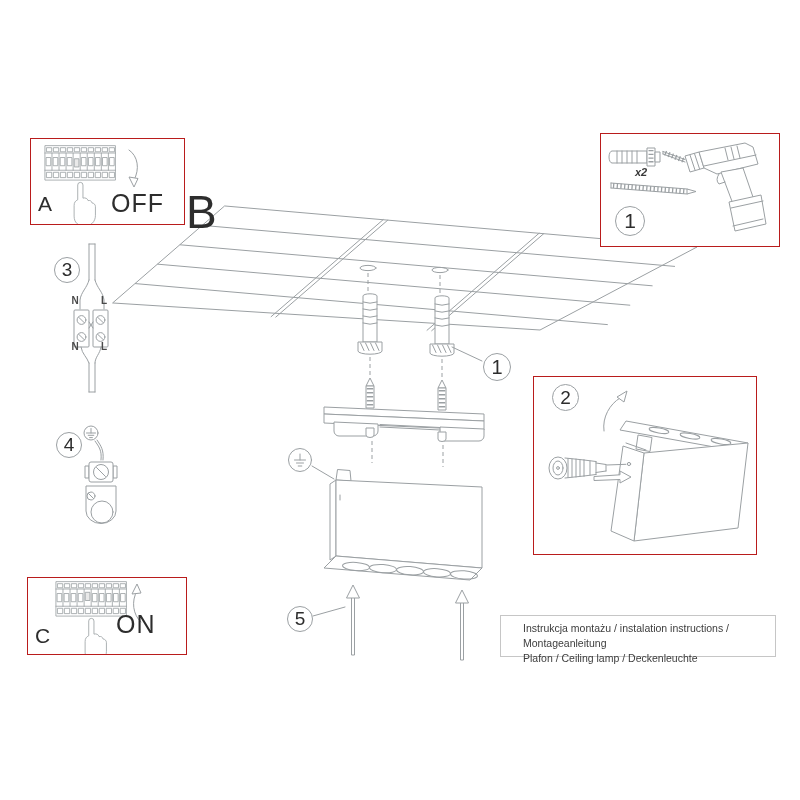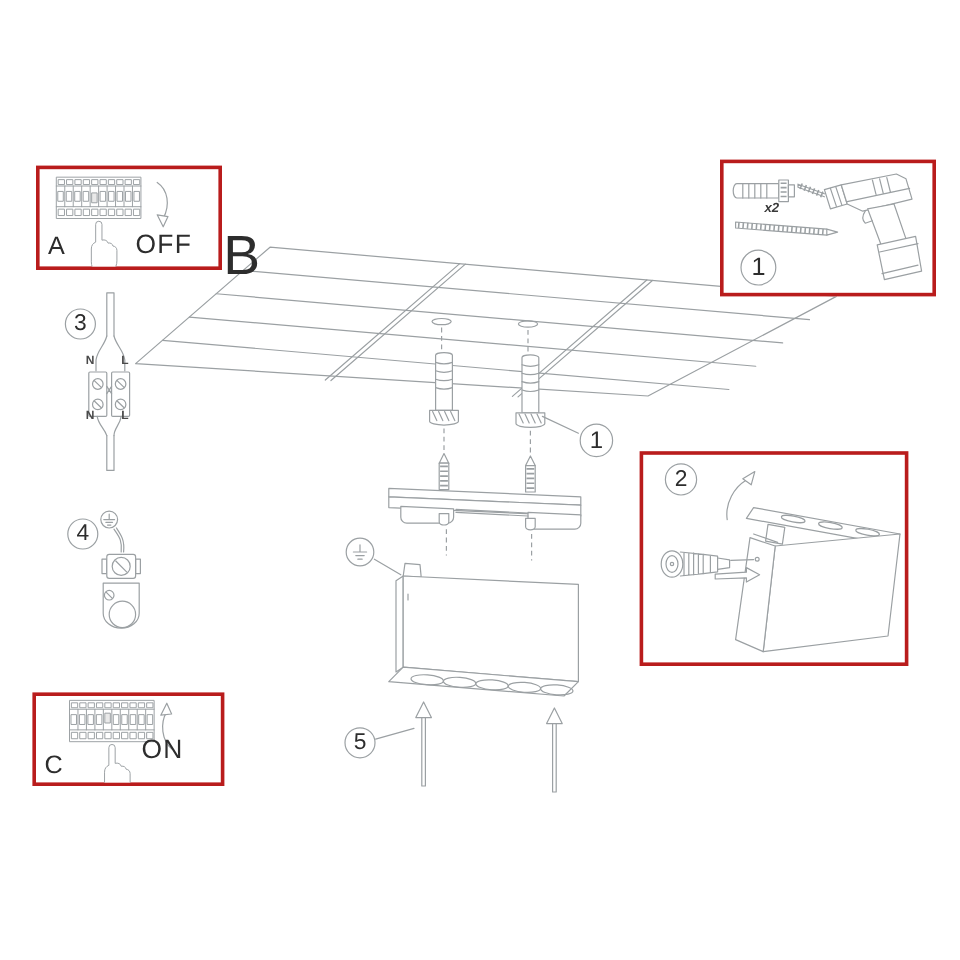--- a/index.html
+++ b/index.html
@@ -1,31 +1,31 @@
 <!DOCTYPE html>
 <html><head>
 <meta charset="utf-8">
 <style>
   * { box-sizing: border-box; }
   body { margin:0; background:#fff; }
   .page { position:relative; width:800px; height:800px; background:#fff;
           font-family:"Liberation Sans", sans-serif; overflow:hidden; }
-  .framebox { position:absolute; background:#fff; border:3px solid #b91c1c; overflow:hidden; }
+  .framebox { position:absolute; background:#fff; border:1px solid #b91c1c; overflow:hidden; }
   .stepcircle { position:absolute; background:#fff; border:1.4px solid #9ba0a3; border-radius:50%;
                 display:flex; align-items:center; justify-content:center; color:#2d2d2d; }
   .biglabel { position:absolute; color:#2d2d2d; }
   svg { position:absolute; overflow:visible; display:block; }
   .ln   { fill:none; stroke:#9ba0a3; stroke-width:1; stroke-linecap:round; stroke-linejoin:round; }
   .lnf  { fill:#ffffff; stroke:#9ba0a3; stroke-width:1; stroke-linejoin:round; }
   .lnd  { fill:#e9e9e9; stroke:#9ba0a3; stroke-width:1; }
   .dash { fill:none; stroke:#9ba0a3; stroke-width:1; stroke-dasharray:4 3; }
   .thread { fill:none; stroke:#9ba0a3; stroke-width:6.5; stroke-dasharray:1.4 2.6; }
   .thread2 { fill:none; stroke:#9ba0a3; stroke-width:5; stroke-dasharray:1.3 2.4; }
   .nl { position:absolute; font-size:10px; font-weight:bold; color:#4a4a4a; width:12px; text-align:center; }
-  .switchword { position:absolute; font-size:22px; color:#2d2d2d; letter-spacing:1px; }
+  .switchword { position:absolute; font-size:25px; color:#2d2d2d; letter-spacing:1px; }
   .cornerletter { position:absolute; font-size:21px; color:#2d2d2d; }
   .qty { position:absolute; font-size:11px; font-style:italic; font-weight:600; color:#3a3a3a; }
   .footerbox { position:absolute; background:#fff; border:1px solid #c6c6c6; color:#3c3c3c;
                font-size:10.5px; line-height:15px; padding:5px 8px 0 22px; }
 </style>
 </head>
 <body>
 
 <div class="page">
 
@@ -326,14 +326,18 @@
       </g>
     </svg>
     <svg style="left:96px; top:4px;" width="30" height="42" viewBox="0 0 30 42">
       <path class="ln" d="M17,40 C9,33 7,19 13,9"></path>
       <polygon class="lnf" points="13,2 8,12 17,11"></polygon>
     </svg>
     <span class="cornerletter" style="left:7px; top:46px;">C</span>
     <span class="switchword" style="left:88px; top:32px;">ON</span>
   </div>
 
+  <div class="footerbox" style="left:500px; top:615px; width:276px; height:42px;">
+    <div>Instrukcja montażu / instalation instructions / Montageanleitung</div>
+    <div>Plafon / Ceiling lamp / Deckenleuchte</div>
+  </div>
 
 </div>
 
 </body></html>

